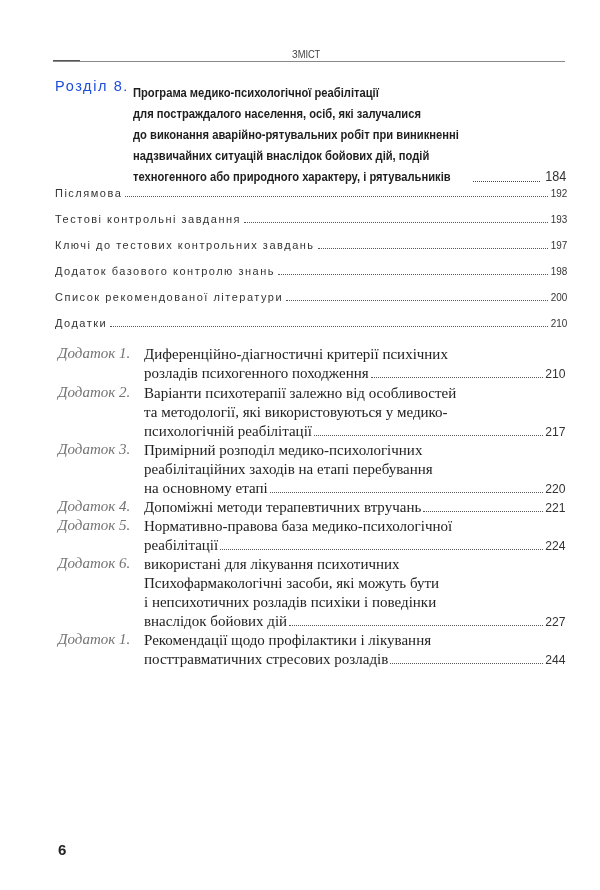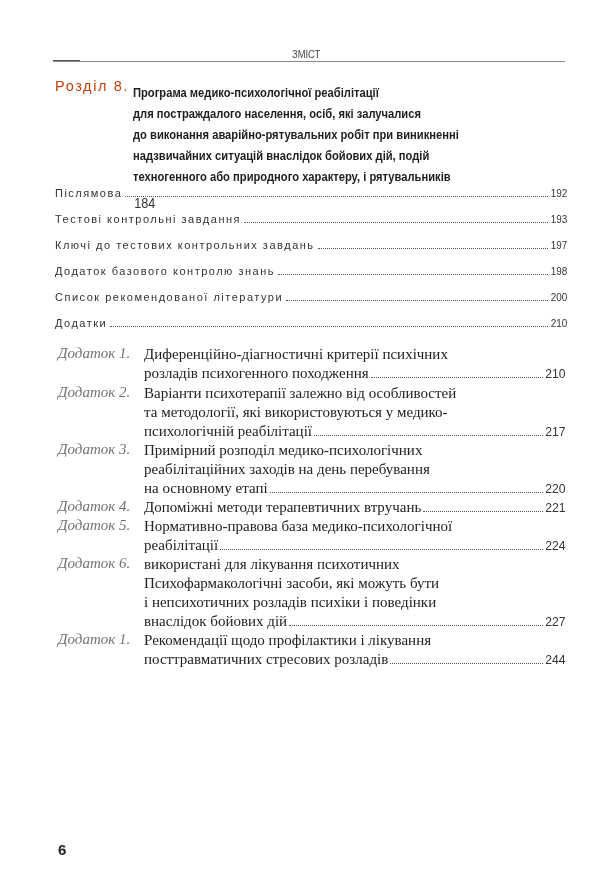--- a/index.html
+++ b/index.html
@@ -20,31 +20,31 @@
   .header-rule-accent {
     position:absolute; left:0; top:16px; width:27px; height:2px; background:#555;
   }
 
   
   .section8 {
     position:absolute; left:55px; top:78px; width:512px;
     font-family:"Liberation Sans", sans-serif; font-size:14px;
   }
   .s8-prefix {
-    position:absolute; left:0; top:0; color:#c2410c; letter-spacing:1.6px; font-size:14.5px;
+    position:absolute; left:0; top:0; color:#1d4ed8; letter-spacing:1.6px; font-size:14.5px;
   }
   .s8-lines {
     position:absolute; left:78px; top:4px; width:434px;
   }
   .s8-line {
     height:21px; line-height:21px; font-weight:bold; font-size:13px; color:#1e1e1e;
     white-space:nowrap; transform:scaleX(0.86); transform-origin:left;
   }
   .s8-line-last {
-    display:flex; align-items:flex-start; height:21px; line-height:21px; white-space:nowrap;flex-direction:column;
+    display:flex; align-items:flex-end; height:21px; line-height:21px; white-space:nowrap;
   }
   .s8-line-last .txt { font-weight:bold; font-size:13px; display:inline-block; transform:scaleX(0.86); transform-origin:left; width:340px; }
   .s8-line-last .dots { flex:1; border-bottom:1px dotted #444; margin:0 4px 5px 0; height:1px; }
   .s8-line-last .pg { font-size:14px; color:#333; transform:scaleX(0.9); }
 
   
   .simple {
     position:absolute; left:55px; width:512px;
     font-family:"Liberation Sans", sans-serif; font-size:11px; color:#333;
     display:flex; align-items:baseline; height:24px; line-height:24px;
@@ -149,21 +149,21 @@
       <span class="dots"></span>
       <span class="pg">217</span>
     </div>
   </div>
 </div>
 
 <div class="appx" style="top:441px">
   <span class="appx-prefix">Додаток 3.</span>
   <div class="appx-body">
     <div class="appx-line">Примірний розподіл медико-психологічних</div>
-    <div class="appx-line">реабілітаційних заходів на день перебування</div>
+    <div class="appx-line">реабілітаційних заходів на етапі перебування</div>
     <div class="appx-last">
       <span>на основному етапі</span>
       <span class="dots"></span>
       <span class="pg">220</span>
     </div>
   </div>
 </div>
 
 <div class="appx" style="top:498px">
   <span class="appx-prefix">Додаток 4.</span>

